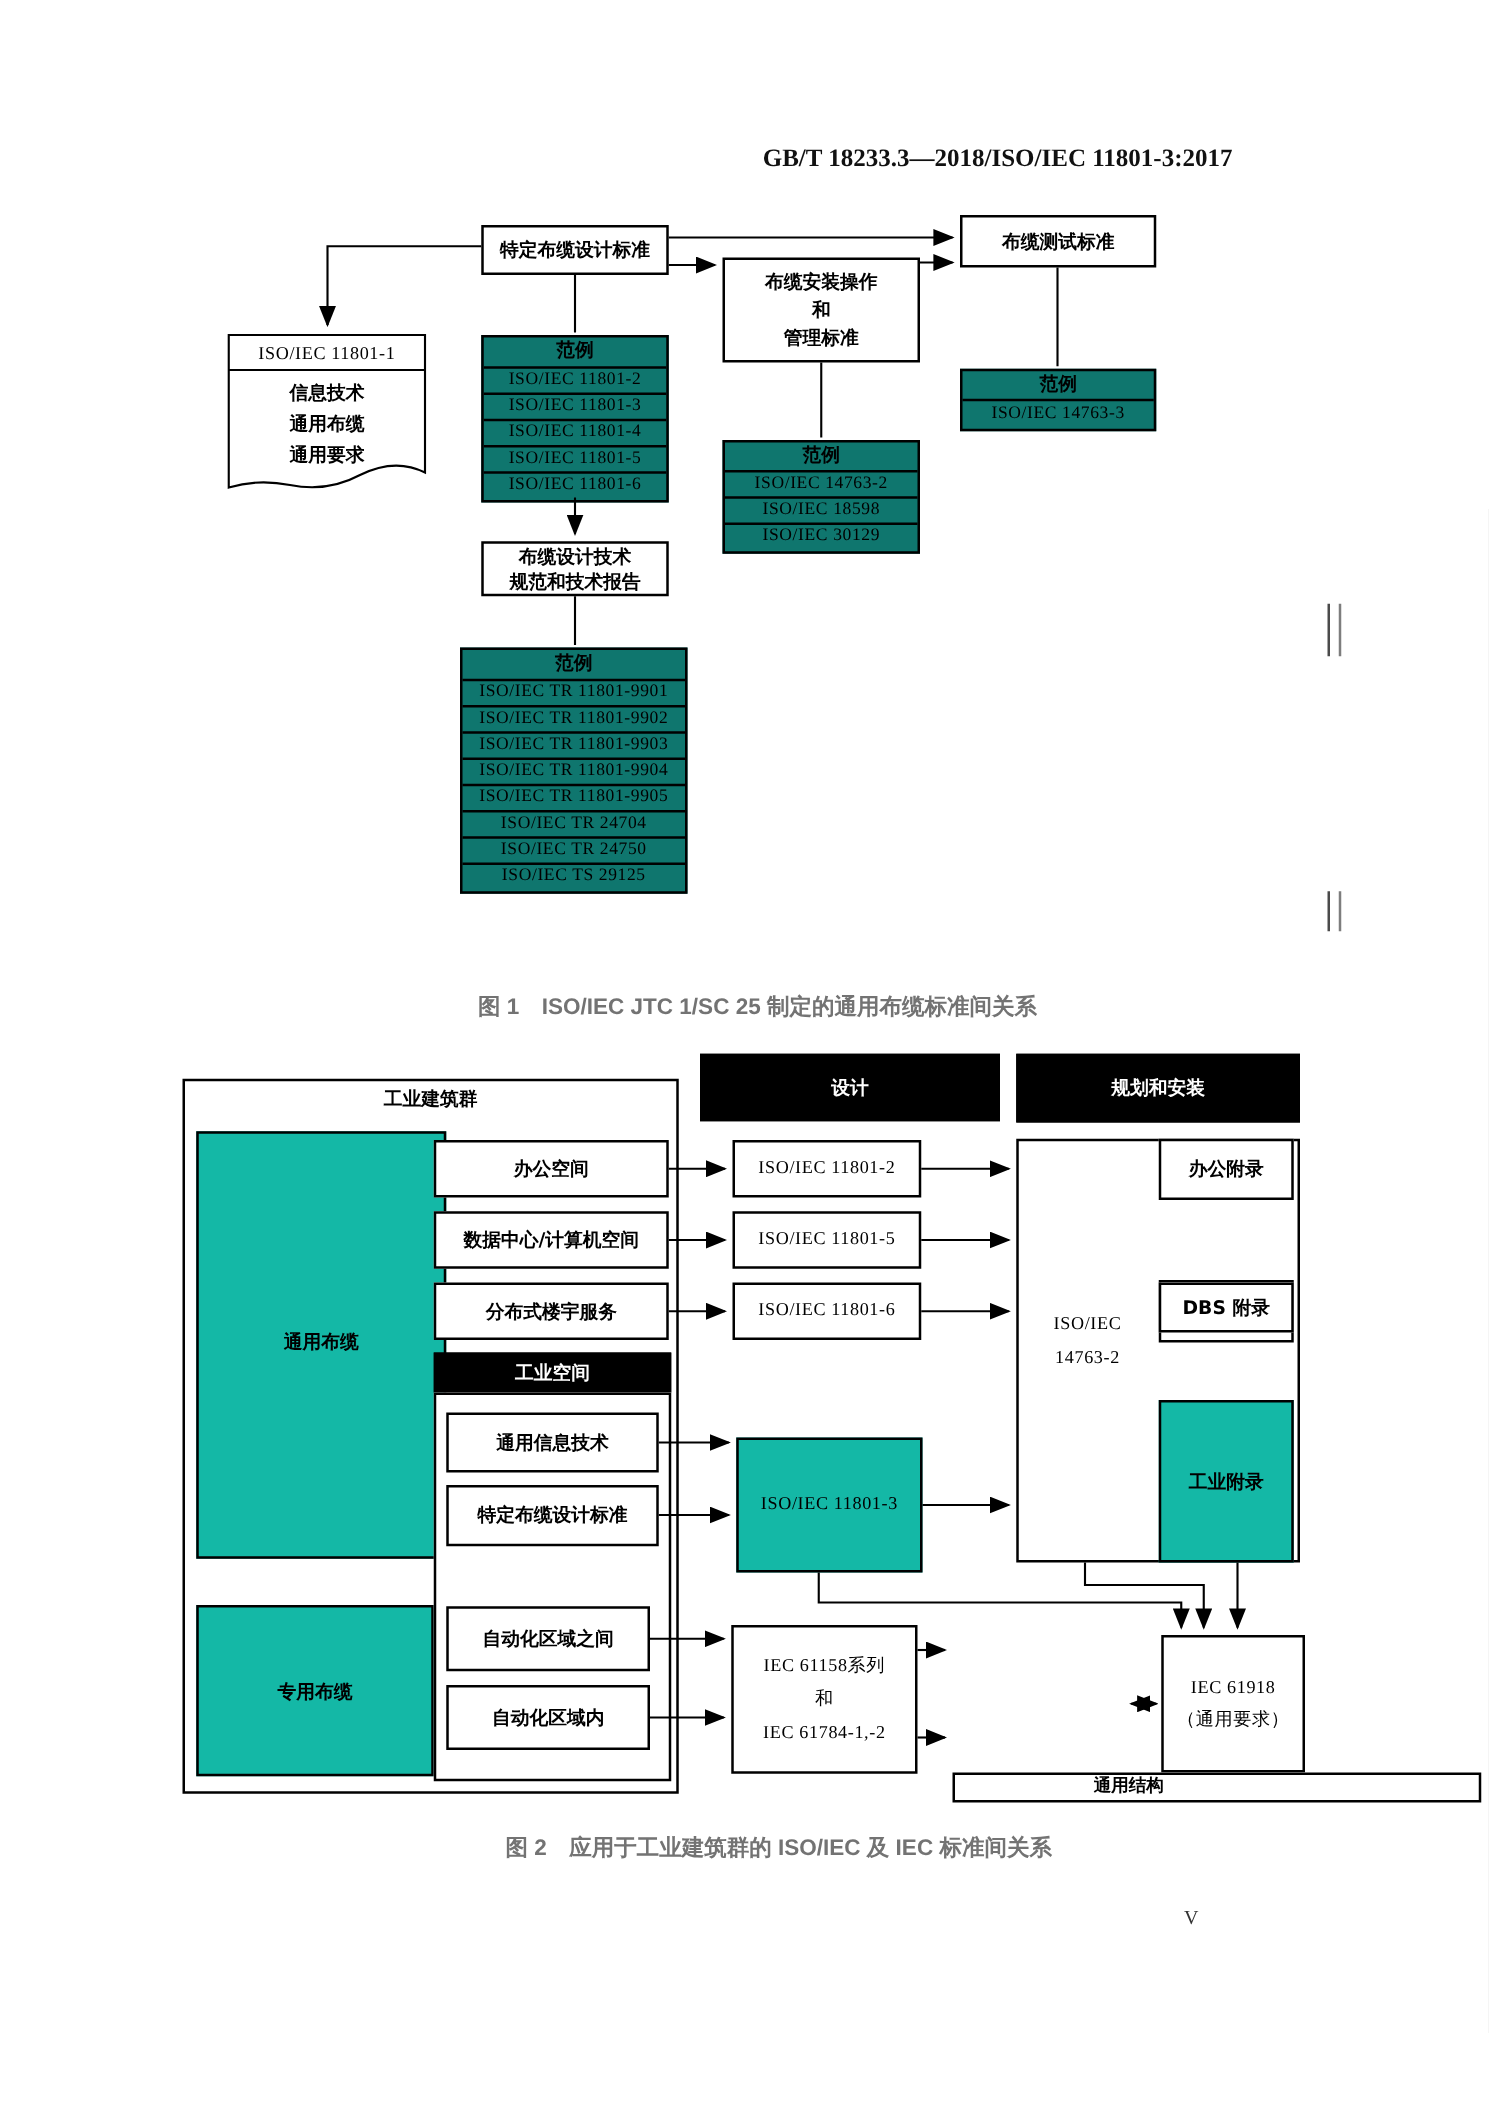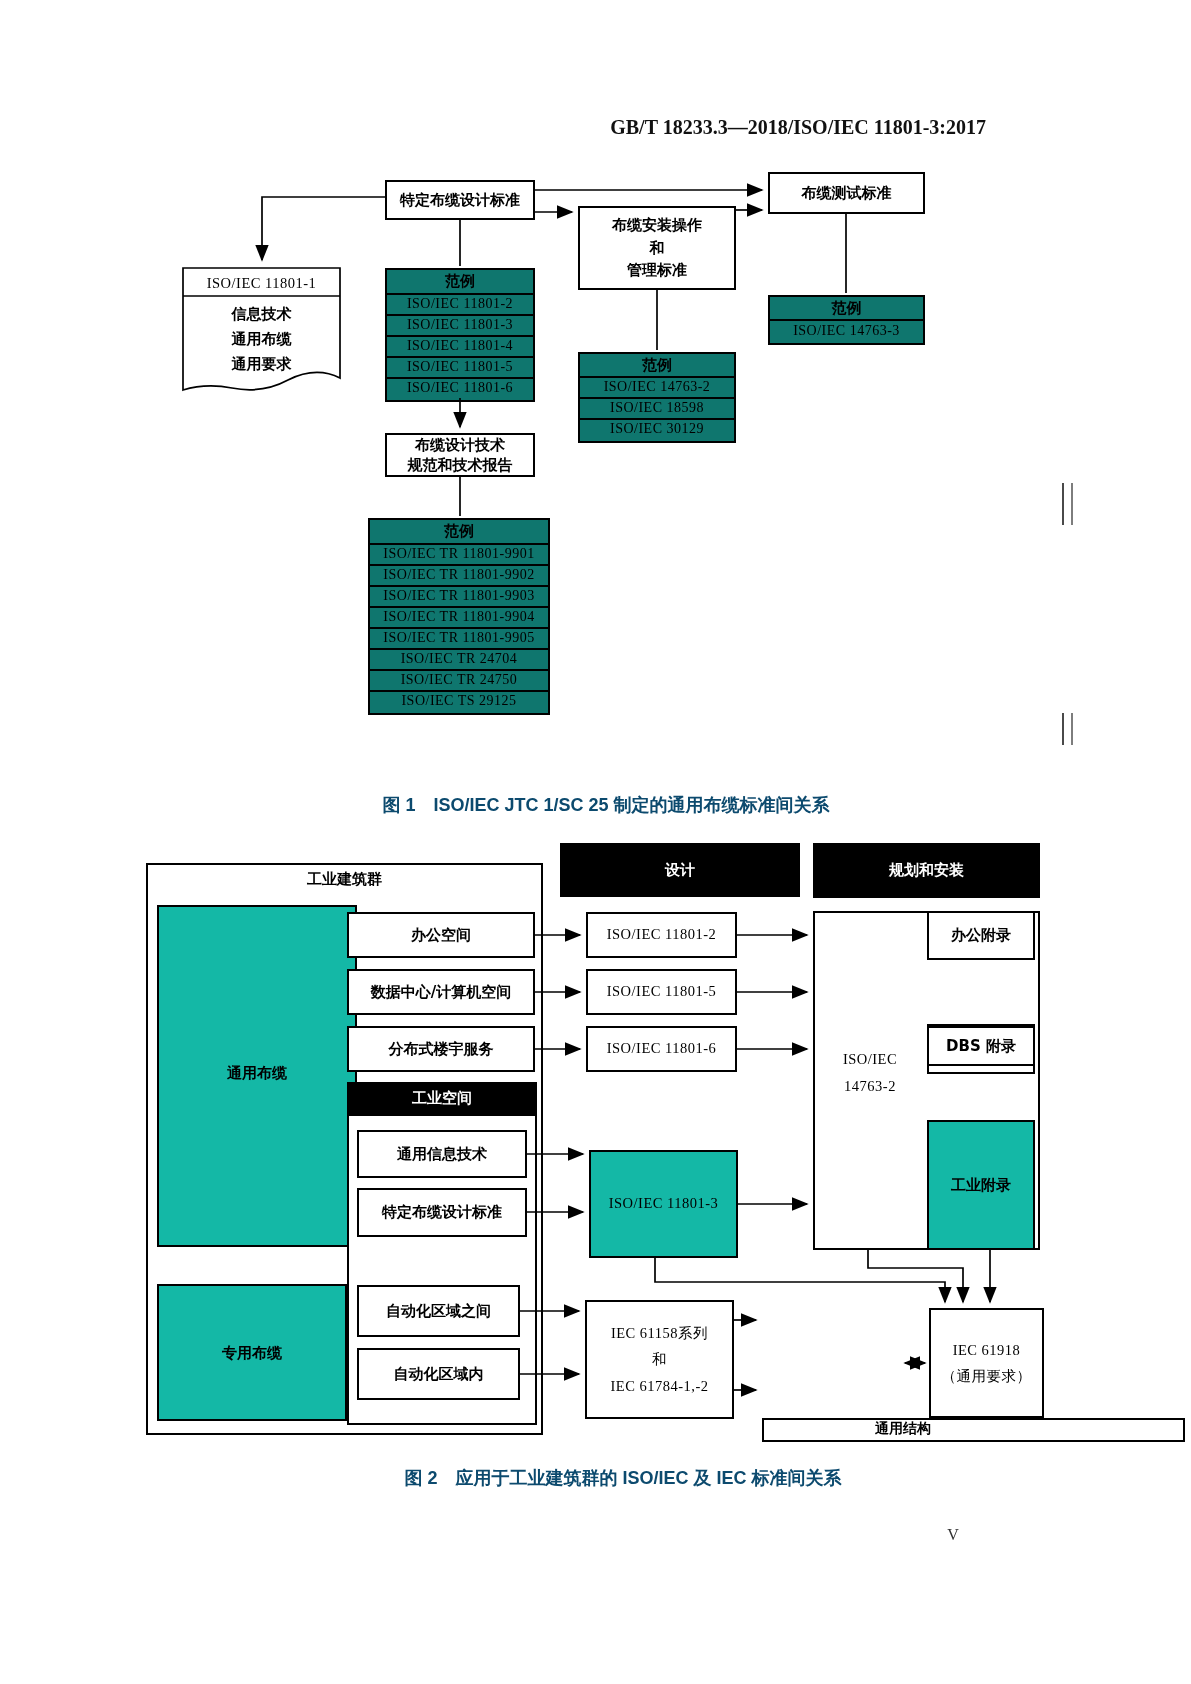--- a/index.html
+++ b/index.html
@@ -12,21 +12,21 @@
   .code{font-weight:normal;font-size:14.5px;font-family:"Liberation Serif","DejaVu Serif",serif;letter-spacing:0.5px;}
   .gray{background:#14b8a6;}
   .bar{background:#000;color:#fff;border:2px solid #000;}
   .lbl{position:absolute;box-sizing:border-box;text-align:center;white-space:pre-line;color:#000;}
   .tbl{position:absolute;box-sizing:border-box;border:2px solid #000;background:#0f766e;}
   .tbl .th{box-sizing:border-box;height:25px;line-height:22px;border-bottom:2px solid #000;
            font-weight:bold;font-size:15px;text-align:center;}
   .tbl .td{box-sizing:border-box;height:21px;line-height:18px;border-bottom:2px solid #000;
            text-align:center;font-size:14px;font-family:"Liberation Serif","DejaVu Serif",serif;letter-spacing:0.5px;}
   .tbl .td:last-child{border-bottom:none;}
-  .caption{position:absolute;text-align:center;font-weight:bold;font-size:18px;color:#0c4a6e;}
+  .caption{position:absolute;text-align:center;font-weight:bold;font-size:18px;color:#737373;}
   .mark{position:absolute;width:7px;border-left:2px solid #4a4a4a;border-right:2px solid #7d7d7d;}
   svg{position:absolute;left:0;top:0;pointer-events:none;}
   #hdr{position:absolute;left:400px;top:116px;width:586px;text-align:right;
        font-family:"Liberation Serif","DejaVu Serif",serif;font-weight:bold;font-size:20px;color:#111;}
   #pageno{position:absolute;left:938px;top:1526px;width:30px;text-align:center;
        font-family:"Liberation Serif","DejaVu Serif",serif;font-size:16px;color:#333;}
 </style>
 </head>
 <body>
 

